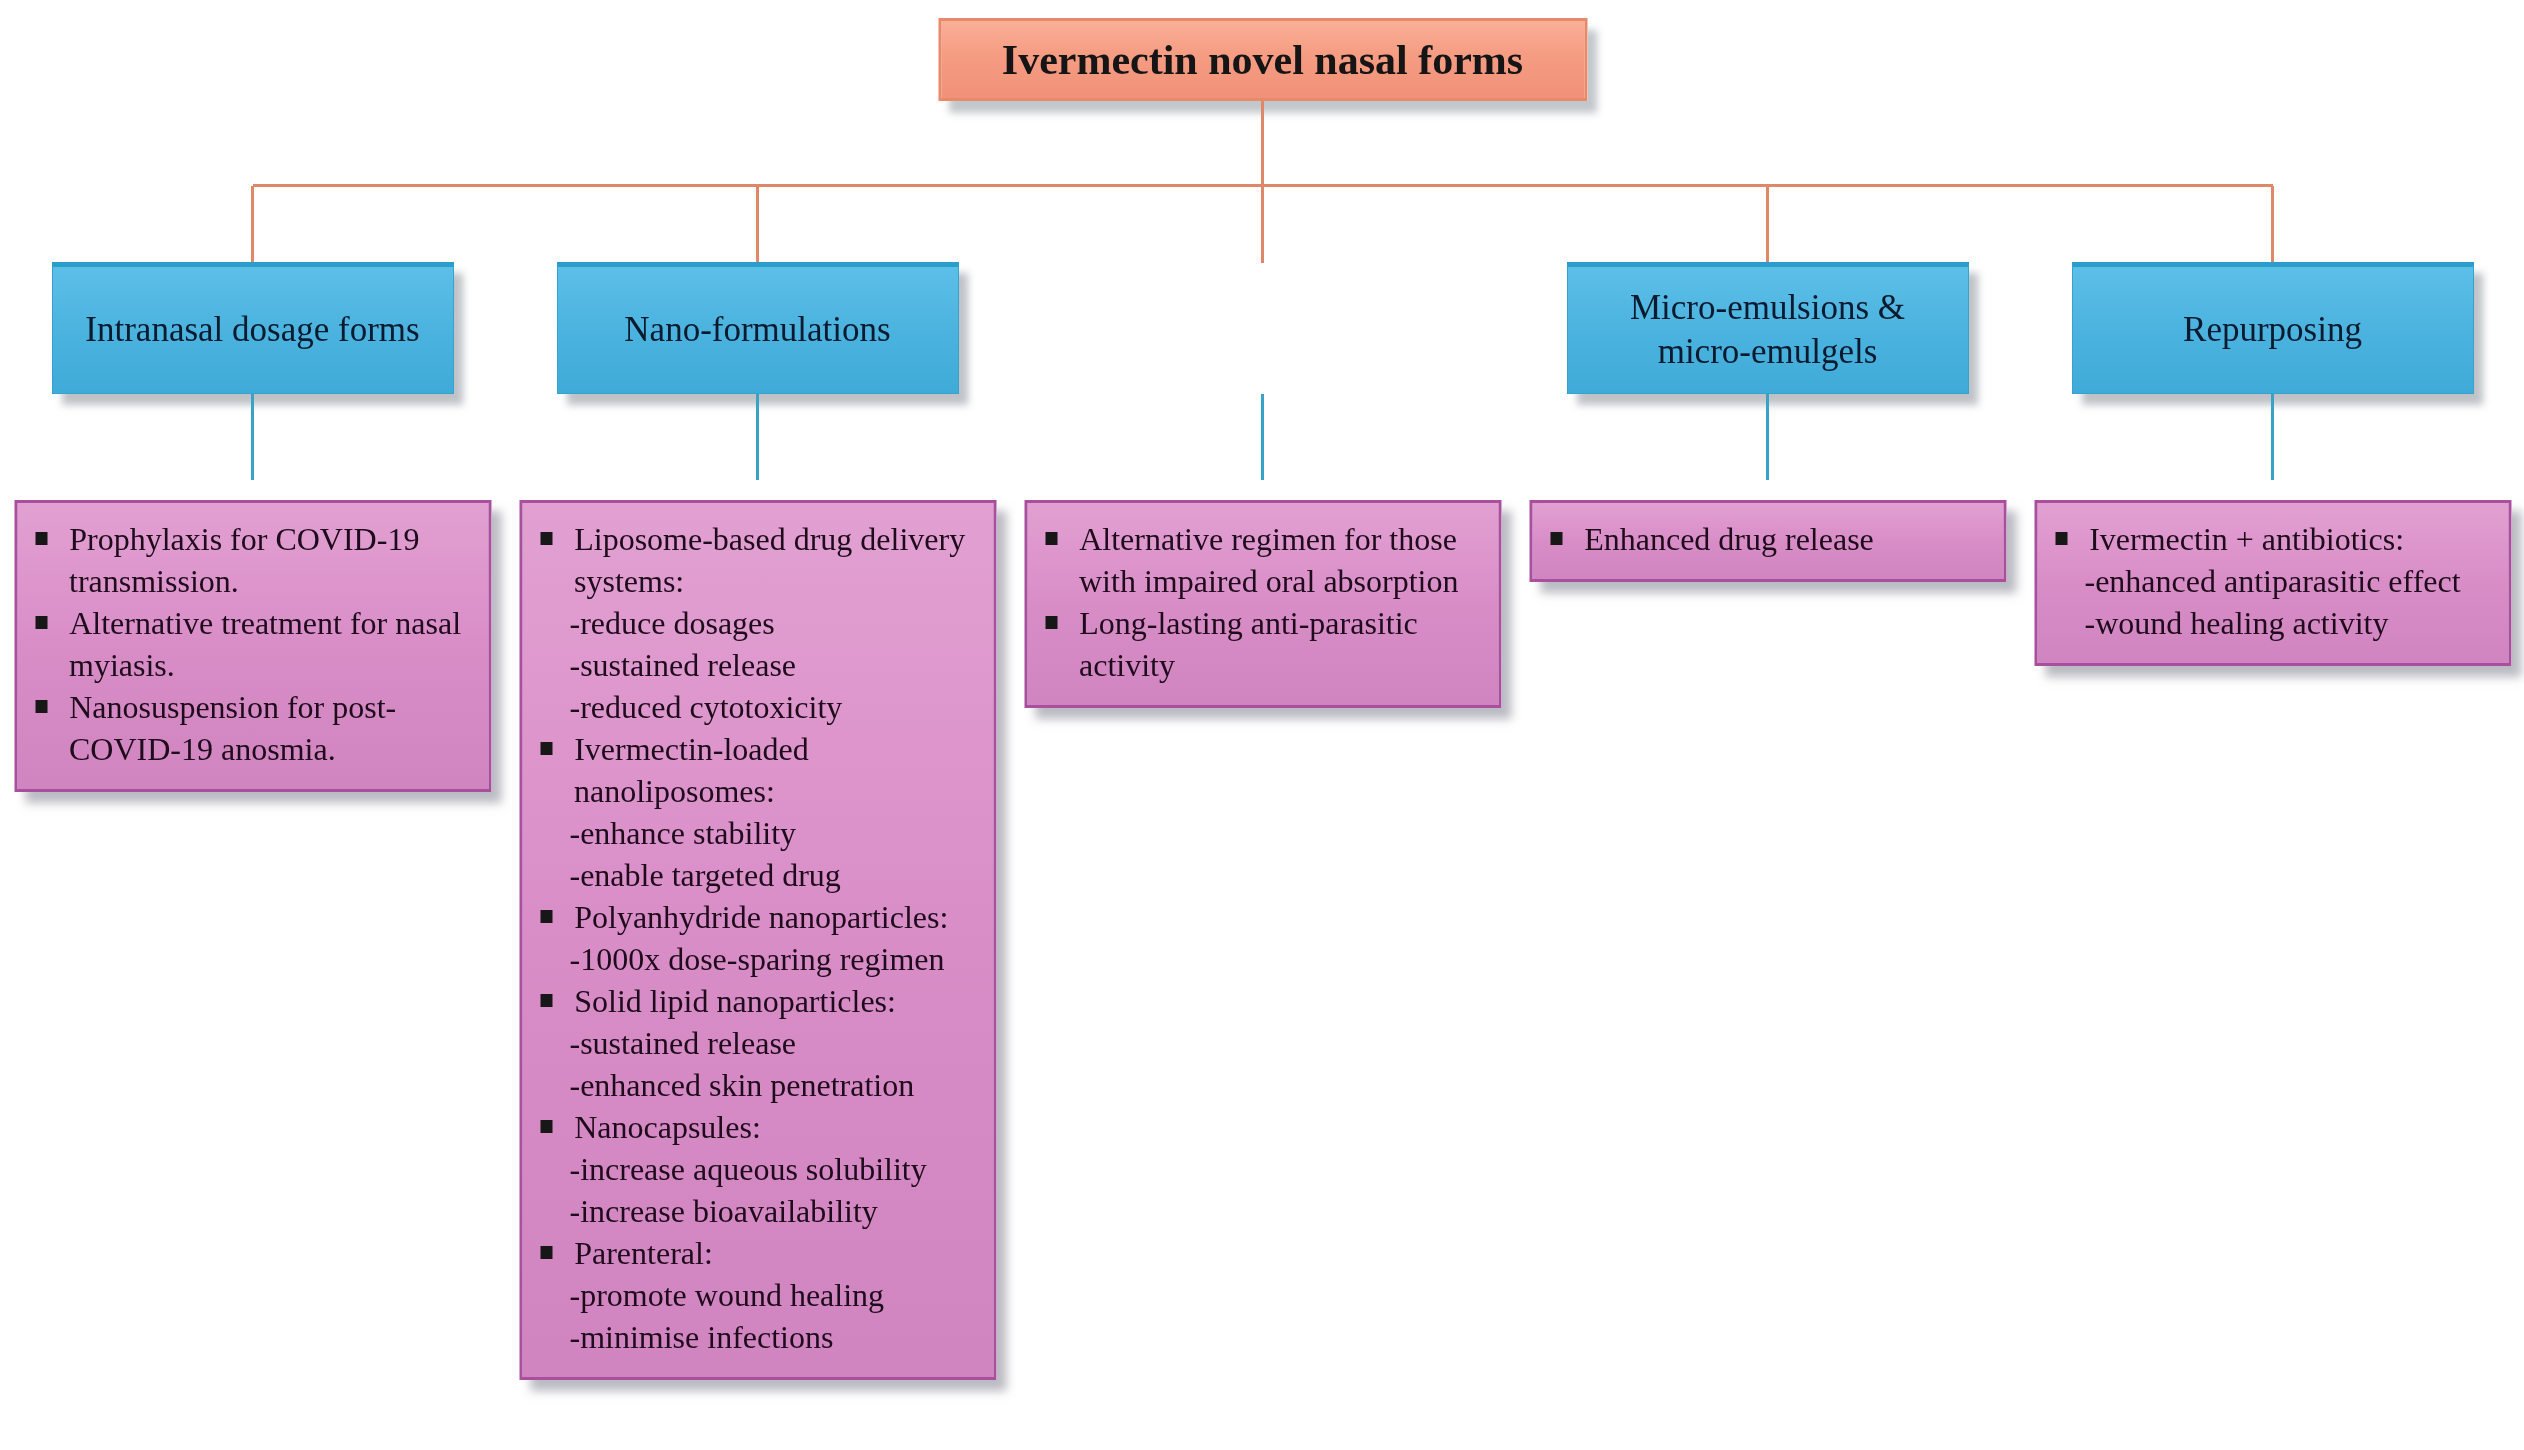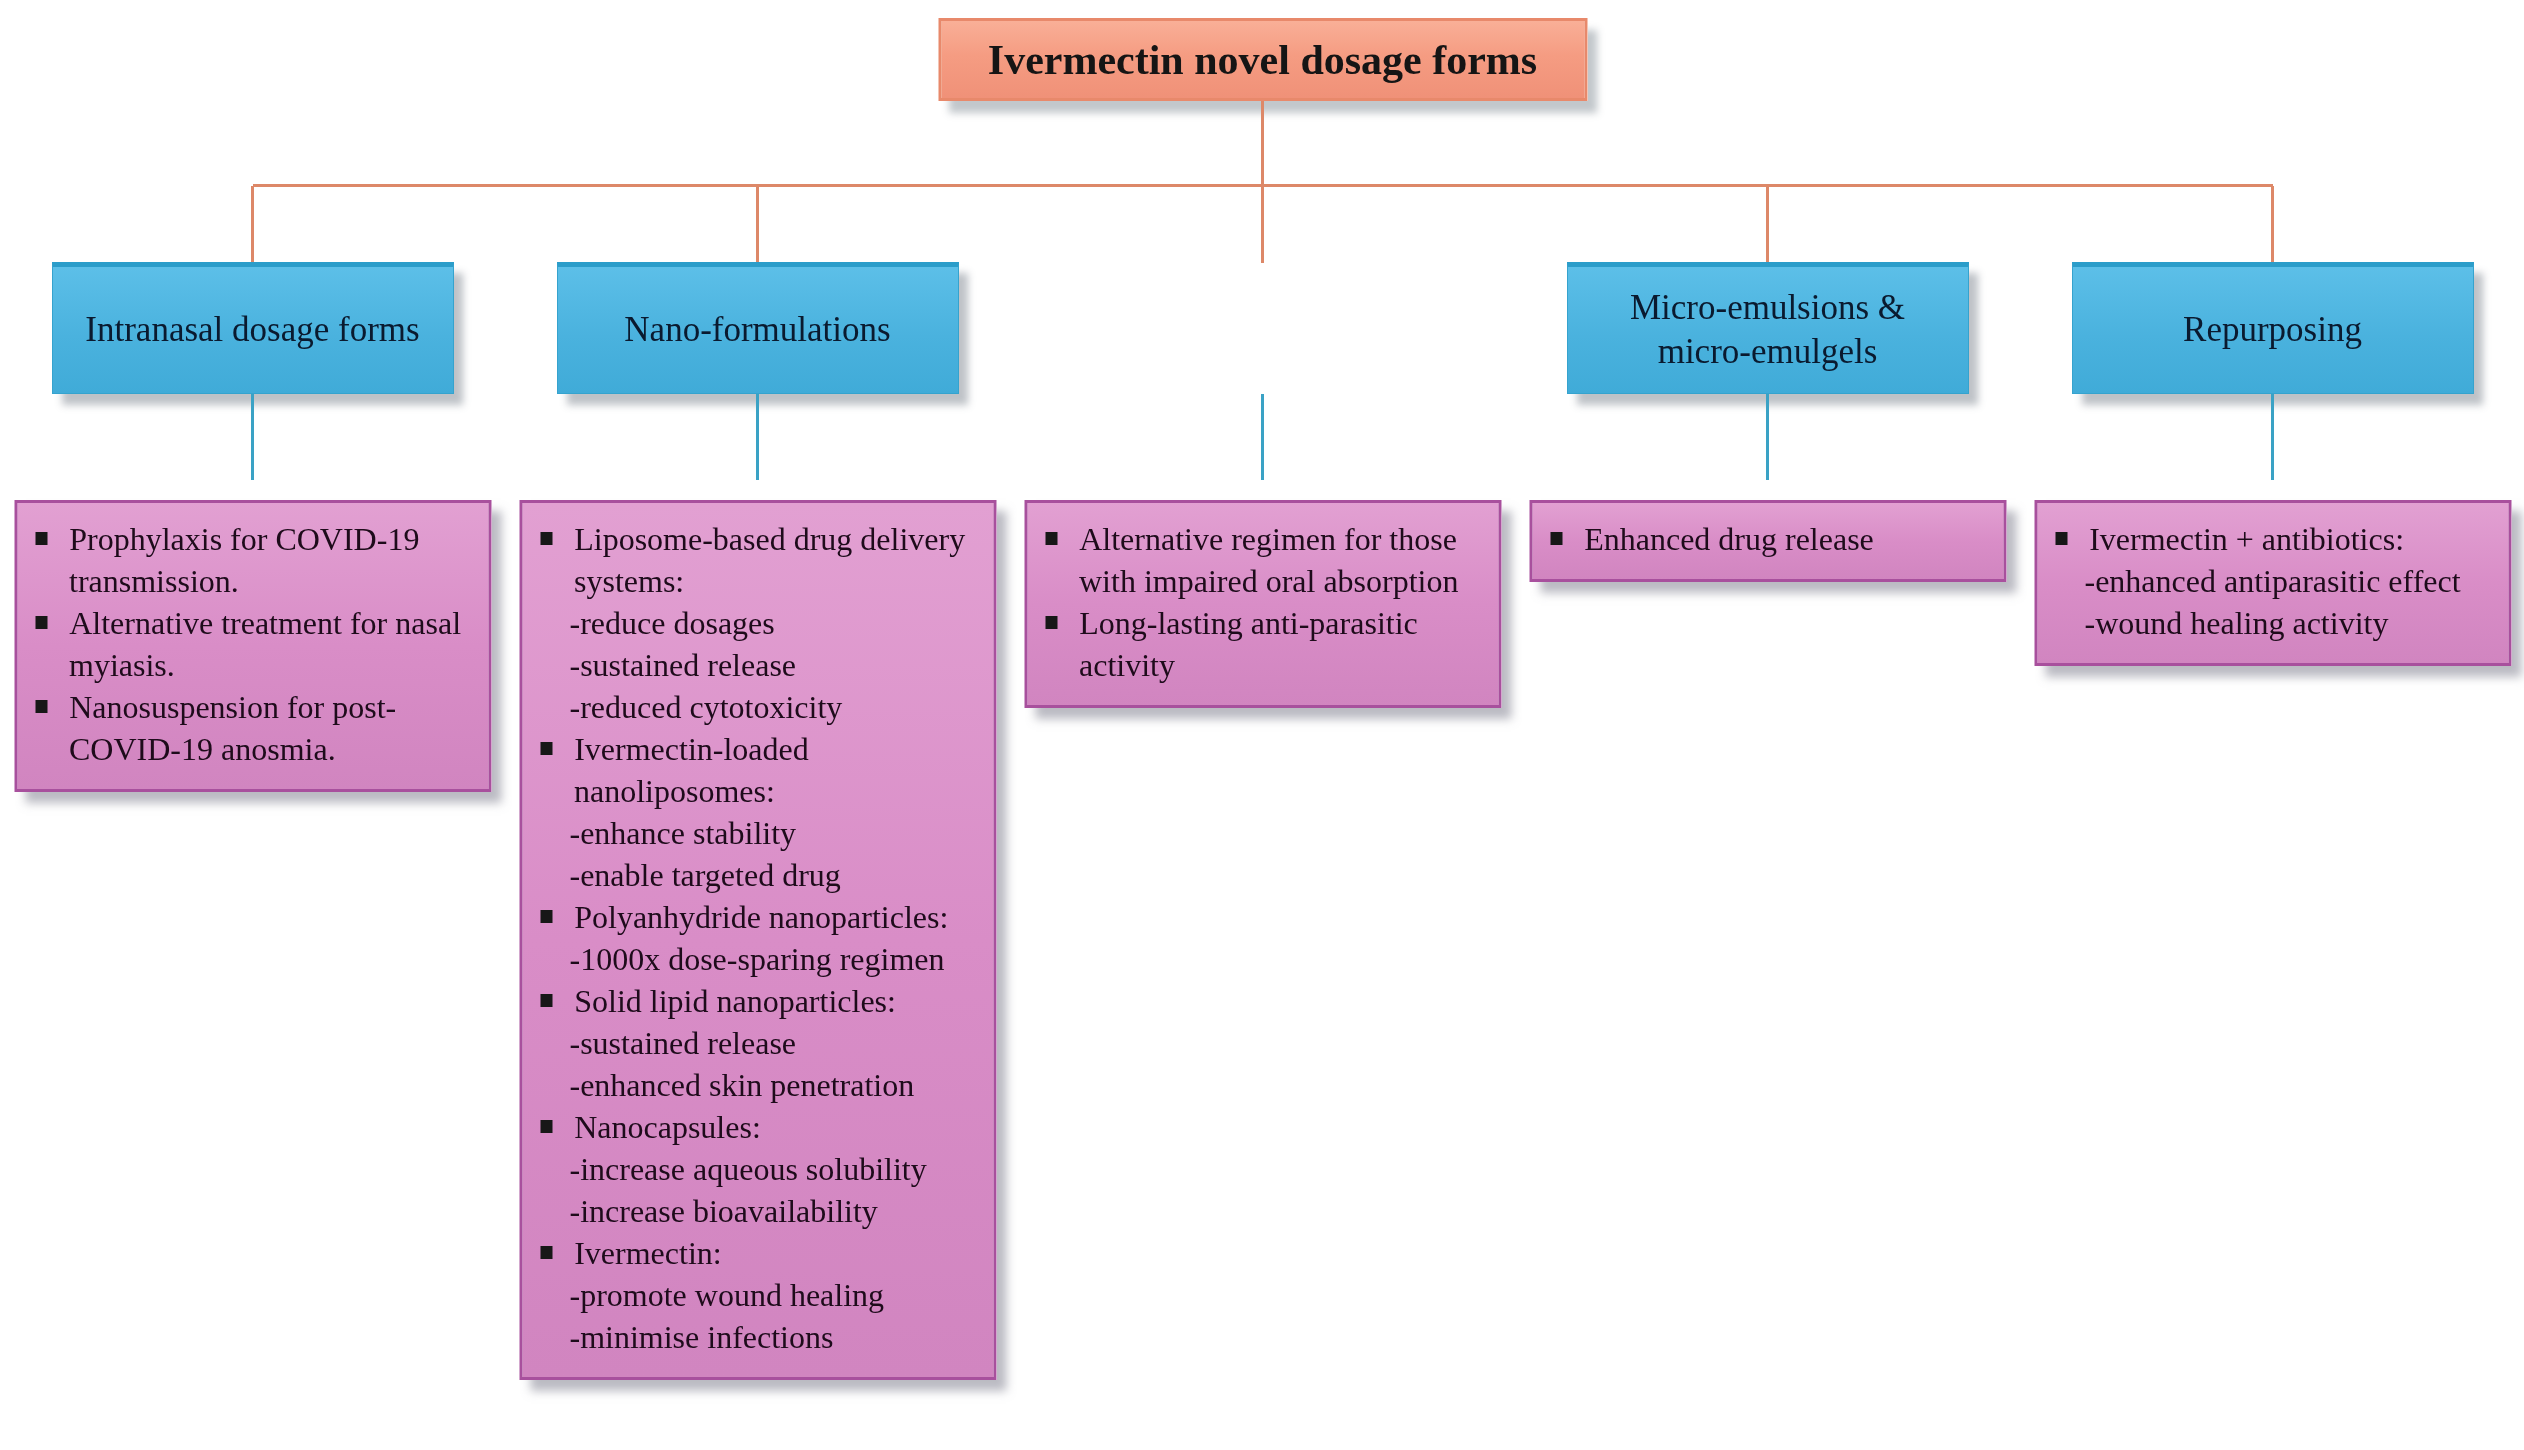--- a/index.html
+++ b/index.html
@@ -134,21 +134,21 @@
     padding-left: 10.4px;
     margin-left: -4.5px;
   }
 </style>
 </head>
 <body>
 
 <div class="canvas">
 
   <div class="root-box">
-    <span>Ivermectin novel dosage forms</span>
+    <span>Ivermectin novel nasal forms</span>
   </div>
 
   <div class="conn conn-root-drop"></div>
   <div class="conn conn-horizontal"></div>
 
   <div id="branches">
     <div class="branch" style="--i: 0;">
       <div class="orange-drop"></div>
       <div class="blue-box">
         <span class="blue-label">Intranasal dosage forms</span>
@@ -169,21 +169,21 @@
         <span class="blue-label">Nano-formulations</span>
       </div>
       <div class="teal-drop"></div>
       <div class="pink-box">
         <ul class="detail-list">
             <li><span class="sq"></span><span>Liposome-based drug delivery systems:</span><div class="sub">-reduce dosages</div><div class="sub">-sustained release</div><div class="sub">-reduced cytotoxicity</div></li>
             <li><span class="sq"></span><span>Ivermectin-loaded nanoliposomes:</span><div class="sub">-enhance stability</div><div class="sub">-enable targeted drug</div></li>
             <li><span class="sq"></span><span>Polyanhydride nanoparticles:</span><div class="sub">-1000x dose-sparing regimen</div></li>
             <li><span class="sq"></span><span>Solid lipid nanoparticles:</span><div class="sub">-sustained release</div><div class="sub">-enhanced skin penetration</div></li>
             <li><span class="sq"></span><span>Nanocapsules:</span><div class="sub">-increase aqueous solubility</div><div class="sub">-increase bioavailability</div></li>
-            <li><span class="sq"></span><span>Ivermectin:</span><div class="sub">-promote wound healing</div><div class="sub">-minimise infections</div></li>
+            <li><span class="sq"></span><span>Parenteral:</span><div class="sub">-promote wound healing</div><div class="sub">-minimise infections</div></li>
           </ul>
       </div>
     </div>
 
     <div class="branch" style="--i: 2;">
       <div class="orange-drop"></div>
       <div class="teal-drop"></div>
       <div class="pink-box">
         <ul class="detail-list">
             <li><span class="sq"></span><span>Alternative regimen for those with impaired oral absorption</span></li>

